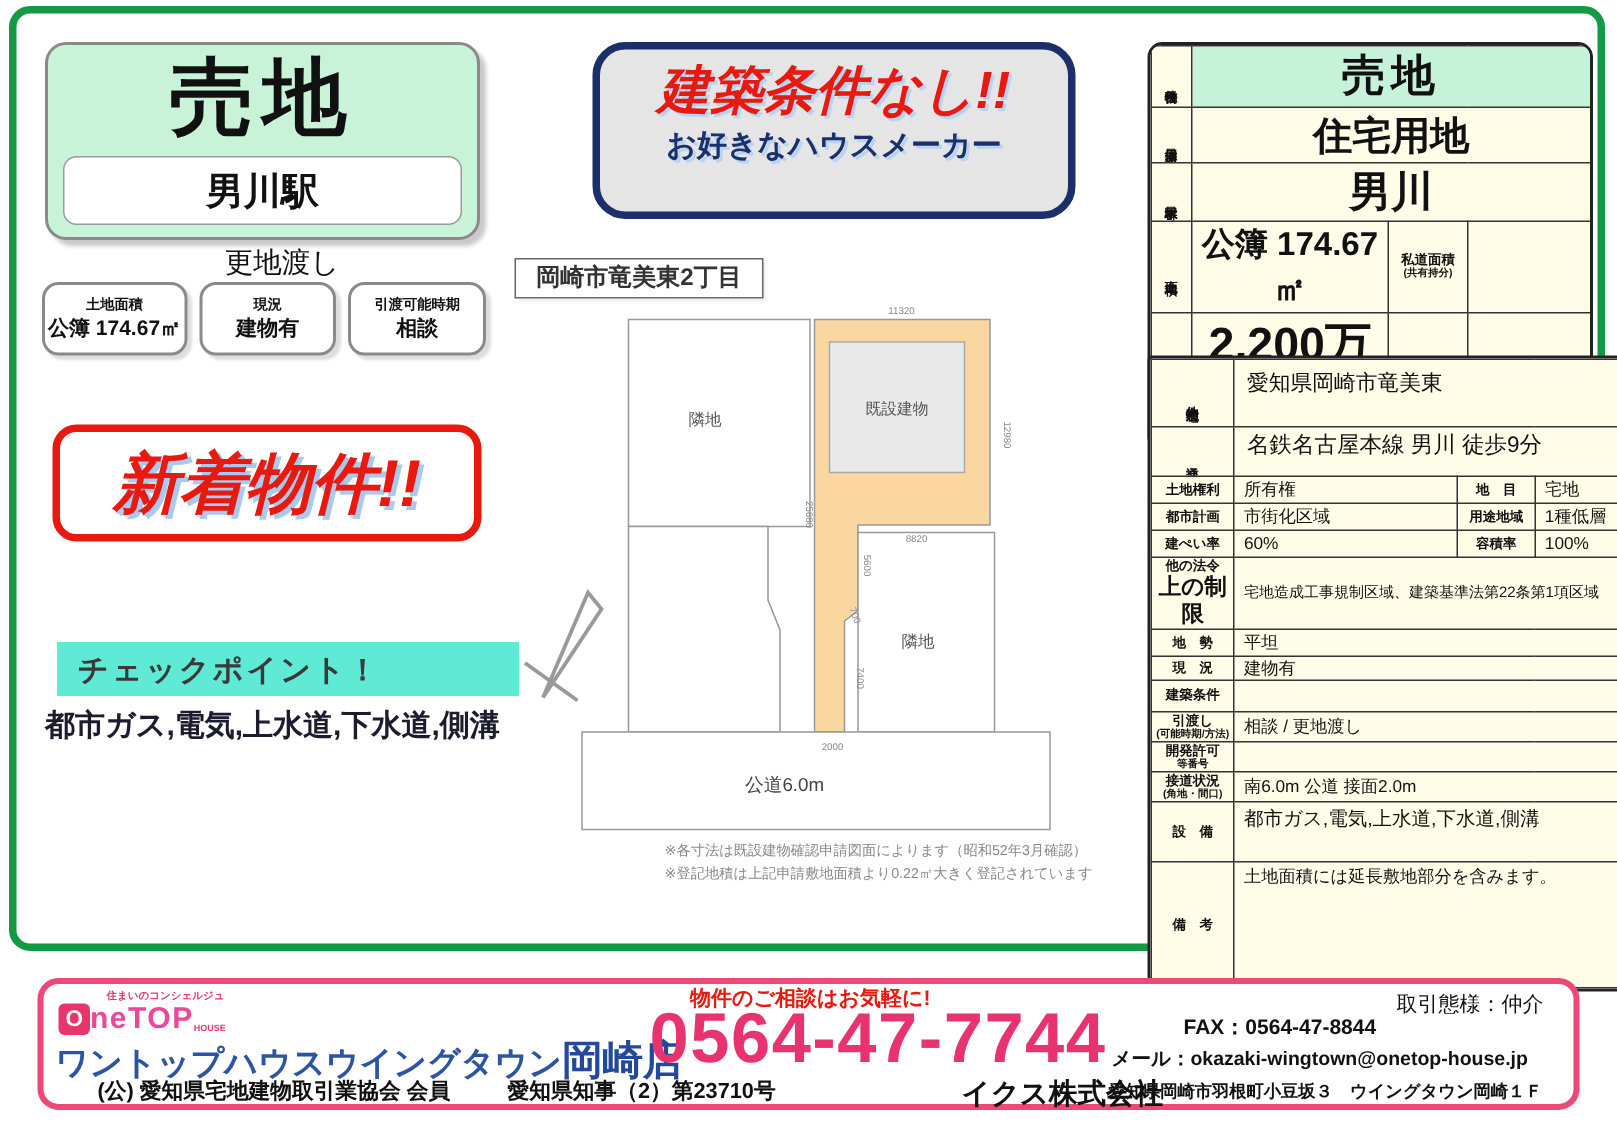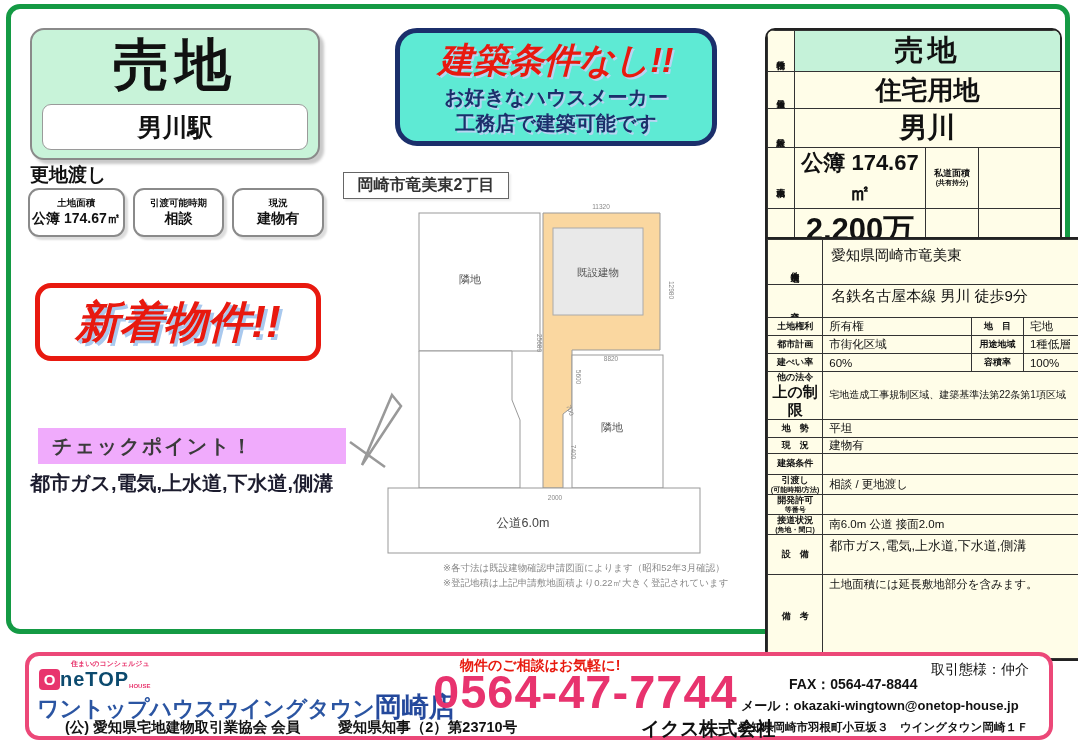--- a/index.html
+++ b/index.html
@@ -23,53 +23,53 @@
   .sale-box .title {
     text-align:center; font-size:56px; font-weight:bold; line-height:1.25; letter-spacing:6px;
   }
   .sale-box .station-box {
     position:absolute; left:10px; right:10px; bottom:8px; height:46px;
     background:#fff; border:1.5px solid #9a9a9a; border-radius:9px;
     display:flex; align-items:center; justify-content:center;
     font-size:25px; font-weight:bold;
   }
   .delivery-note {
-    position:absolute; left:30px; top:162px; width:290px; text-align:left;
-    font-size:19px; font-weight:bold;
+    position:absolute; left:43px; top:162px; width:290px; text-align:center;
+    font-size:19px; font-weight:normal;
   }
   .info-boxes { position:absolute; left:28px; top:188px; width:296px; display:flex; gap:8px; }
   .info-box {
     flex:1; height:49px; background:#fff; border:2px solid #8a8a8a; border-radius:11px;
     box-shadow:3px 3px 2px #ddd; display:flex; flex-direction:column;
     align-items:center; justify-content:center; padding:2px;
   }
   .info-box .lbl { font-size:9.5px; font-weight:bold; }
   .info-box .val { font-size:14px; font-weight:bold; white-space:nowrap; }
   .new-badge {
     position:absolute; left:35px; top:283px; width:286px; height:78px;
     border:5px solid #e8190f; border-radius:16px; background:#fff;
     display:flex; align-items:center; justify-content:center;
   }
   .new-badge span {
     color:#e8190f; font-size:44px; font-weight:bold; font-style:italic;
     text-shadow:3px 3px 0 #a9c9ee; white-space:nowrap;
   }
   .checkpoint-bar {
     position:absolute; left:38px; top:428px; width:308px; height:36px;
-    background:#f0abfc; display:flex; align-items:center; padding-left:14px;
+    background:#5eead4; display:flex; align-items:center; padding-left:14px;
     font-size:20px; font-weight:bold; color:#3a3a3a; letter-spacing:2px;
   }
   .utilities {
     position:absolute; left:30px; top:470px; width:330px;
     font-size:20px; font-weight:bold; color:#1c1c2e;
   }
   
   .banner {
     position:absolute; left:395px; top:28px; width:322px; height:118px;
-    border:5px solid #1b2f6b; border-radius:22px; background:#5eead4; text-align:center;
+    border:5px solid #1b2f6b; border-radius:22px; background:#e5e5e5; text-align:center;
   }
   .banner .headline {
     margin-top:4px; color:#e8190f; font-size:35px; font-weight:bold; font-style:italic;
     text-shadow:2px 2px 0 #b9d4f2; white-space:nowrap;
   }
   .banner .sub { color:#1b2f6b; font-size:20px; font-weight:bold; text-shadow:2px 2px 0 #b9d4f2; line-height:1.3; white-space:nowrap; }
   
   .plan-title-box {
     position:absolute; left:343px; top:172px; width:166px; height:27px;
     border:1.5px solid #666; background:#fff; display:flex; align-items:center; justify-content:center;
@@ -107,21 +107,21 @@
     position:absolute; left:25px; top:652px; width:1028px; height:88px;
     border:4px solid #ec4878; border-radius:14px; background:#fff;
   }
   .f-abs { position:absolute; white-space:nowrap; }
   .logo-row { left:10px; top:12px; display:flex; align-items:center; }
   .logo-tagline { left:42px; top:3px; font-size:7px; font-weight:bold; color:#e8356d; }
   .logo-o {
     width:21px; height:21px; background:#e8356d; border-radius:4px; color:#fff;
     display:flex; align-items:center; justify-content:center; font-size:15px; font-weight:bold;
   }
-  .logo-text { color:#0c4a6e; font-size:20px; font-weight:bold; letter-spacing:1px; }
+  .logo-text { color:#ec4899; font-size:20px; font-weight:bold; letter-spacing:1px; }
   .logo-sub { color:#e8356d; font-size:6px; font-weight:bold; align-self:flex-end; margin-bottom:2px; }
   .shop-name { left:8px; top:33px; color:#2b55a2; font-size:22px; font-weight:bold; }
   .shop-name .branch { font-size:27px; color:#24499c; }
   .membership-line { left:36px; top:62px; font-size:14.5px; font-weight:bold; color:#111; }
   .membership-line .lic { margin-left:34px; }
   .contact-note { left:412px; top:1px; color:#e8190f; font-size:14px; font-weight:bold;margin-left:19px; }
   .phone-number { left:404px; top:8px; color:#e8336e; font-size:47px; font-weight:bold; letter-spacing:1px; }
   .company-name { left:612px; top:60px; font-size:19px; font-weight:bold; }
   .fax-line { left:712px; top:20px; font-size:14px; font-weight:bold;margin-left:48px; }
   .email-line { left:712px; top:41px; font-size:13px; font-weight:bold; }
@@ -140,40 +140,39 @@
   </div>
 </div>
 <div class="delivery-note">更地渡し</div>
 
 <div class="info-boxes">
   <div class="info-box">
     <span class="lbl">土地面積</span>
     <span class="val">公簿 174.67㎡</span>
   </div>
   <div class="info-box">
+    <span class="lbl">現況</span>
+    <span class="val">建物有</span>
+  </div>
+  <div class="info-box">
     <span class="lbl">引渡可能時期</span>
     <span class="val">相談</span>
-  </div>
-  <div class="info-box">
-    <span class="lbl">現況</span>
-    <span class="val">建物有</span>
   </div>
 </div>
 
 <div class="new-badge">
   <span>新着物件!!</span>
 </div>
 
 <div class="checkpoint-bar">チェックポイント！</div>
 <div class="utilities">都市ガス,電気,上水道,下水道,側溝</div>
 
 <div class="banner">
   <div class="headline">建築条件なし!!</div>
   <div class="sub">お好きなハウスメーカー</div>
-  <div class="sub">工務店で建築可能です</div>
 </div>
 
 <svg class="plan-svg" width="430" height="465" viewBox="0 0 430 465">
 
   <rect x="84" y="48" width="121" height="138" fill="#ffffff" stroke="#999" stroke-width="1"></rect>
   <polygon points="84,186 177,186 177,235 185,255 185,323 84,323" fill="#ffffff" stroke="#999" stroke-width="1"></polygon>
   <polygon points="208,48 325,48 325,185 237,185 237,242 228,249 228,323 208,323" fill="#fad7a0" stroke="#999" stroke-width="1"></polygon>
   <rect x="218" y="63" width="90" height="87" fill="#e9e9e9" stroke="#aaa" stroke-width="1"></rect>
   <rect x="237" y="190" width="91" height="133" fill="#ffffff" stroke="#999" stroke-width="1"></rect>
   <rect x="53" y="323" width="312" height="65" fill="#ffffff" stroke="#999" stroke-width="1"></rect>

